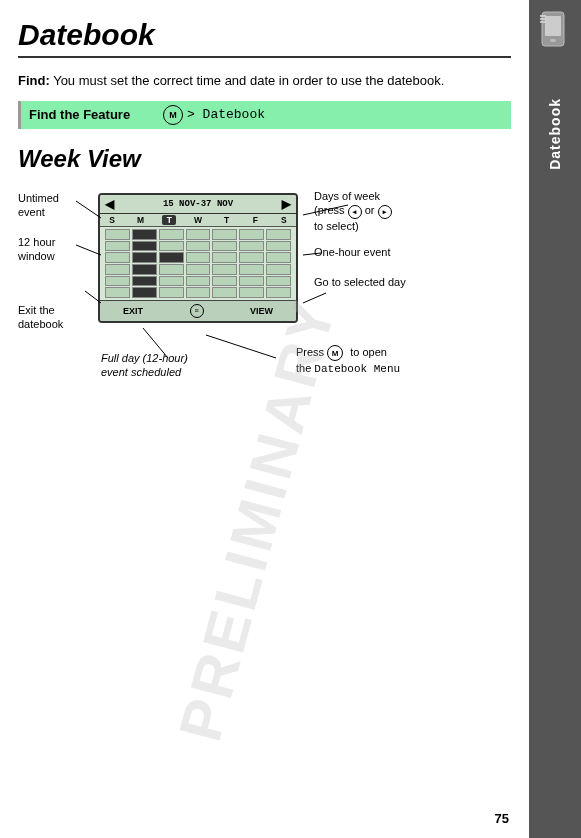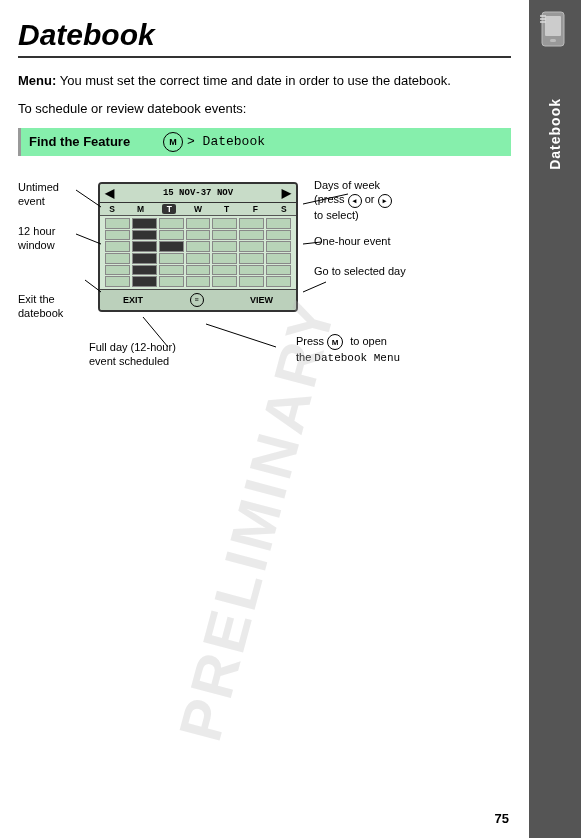--- a/index.html
+++ b/index.html
@@ -319,32 +319,32 @@
   </svg>
   <span class="tab-label">Datebook</span>
 </div>
 
 <div class="main-content">
 
   <div class="page-title">Datebook</div>
 
 
   <p class="note-text">
-    <span class="note-label">Menu:</span>
+    <span class="note-label">Find:</span>
     <span>You must set the correct time and date in order to use the datebook.</span>
   </p>
 
-  <p class="schedule-text">To schedule or review datebook events:</p>
 
   <div class="find-feature-row">
     <span class="find-feature-label">Find the Feature</span>
     <span class="menu-icon-circle">M</span>
     <span class="feature-path">&gt; Datebook</span>
   </div>
 
+  <div class="section-title">Week View</div>
 
 
   <div class="diagram-container">
 
     <div class="screen-mockup">
       <div class="screen-header">
         <span class="nav-arrow">◀</span>
         <span class="date-range">15 NOV-37 NOV</span>
         <span class="nav-arrow">▶</span>
       </div>
@@ -453,21 +453,21 @@
     </svg>
 
     <div class="annotation" style="left:0px; top:52px; width:66px;">
       <span>12 hour<br>window</span>
     </div>
 
     <div class="annotation" style="left:0px; top:98px; width:66px;margin-top:22px;">
       <span>Exit the<br>datebook</span>
     </div>
 
-    <div class="annotation" style="left:71px; top:168px; width:110px;">
+    <div class="annotation" style="left:83px; top:168px; width:110px;font-style:italic;">
       <span>Full day (12-hour)<br>event scheduled</span>
     </div>
 
     <div class="annotation" style="left:230px; top:162px; width:120px; line-height:1.4;margin-left:48px;">
       <span>Press</span>
       <span class="menu-icon-circle" style="display:inline-flex;align-items:center;justify-content:center;width:16px;height:16px;border:1.5px solid #000;border-radius:50%;font-size:8px;font-weight:bold;color:#000;">M</span>
       <span> to open<br>the </span><span style="font-family:'Courier New',monospace;">Datebook Menu</span>
     </div>
 
     <div class="annotation" style="left:296px; top:6px; width:110px;">

